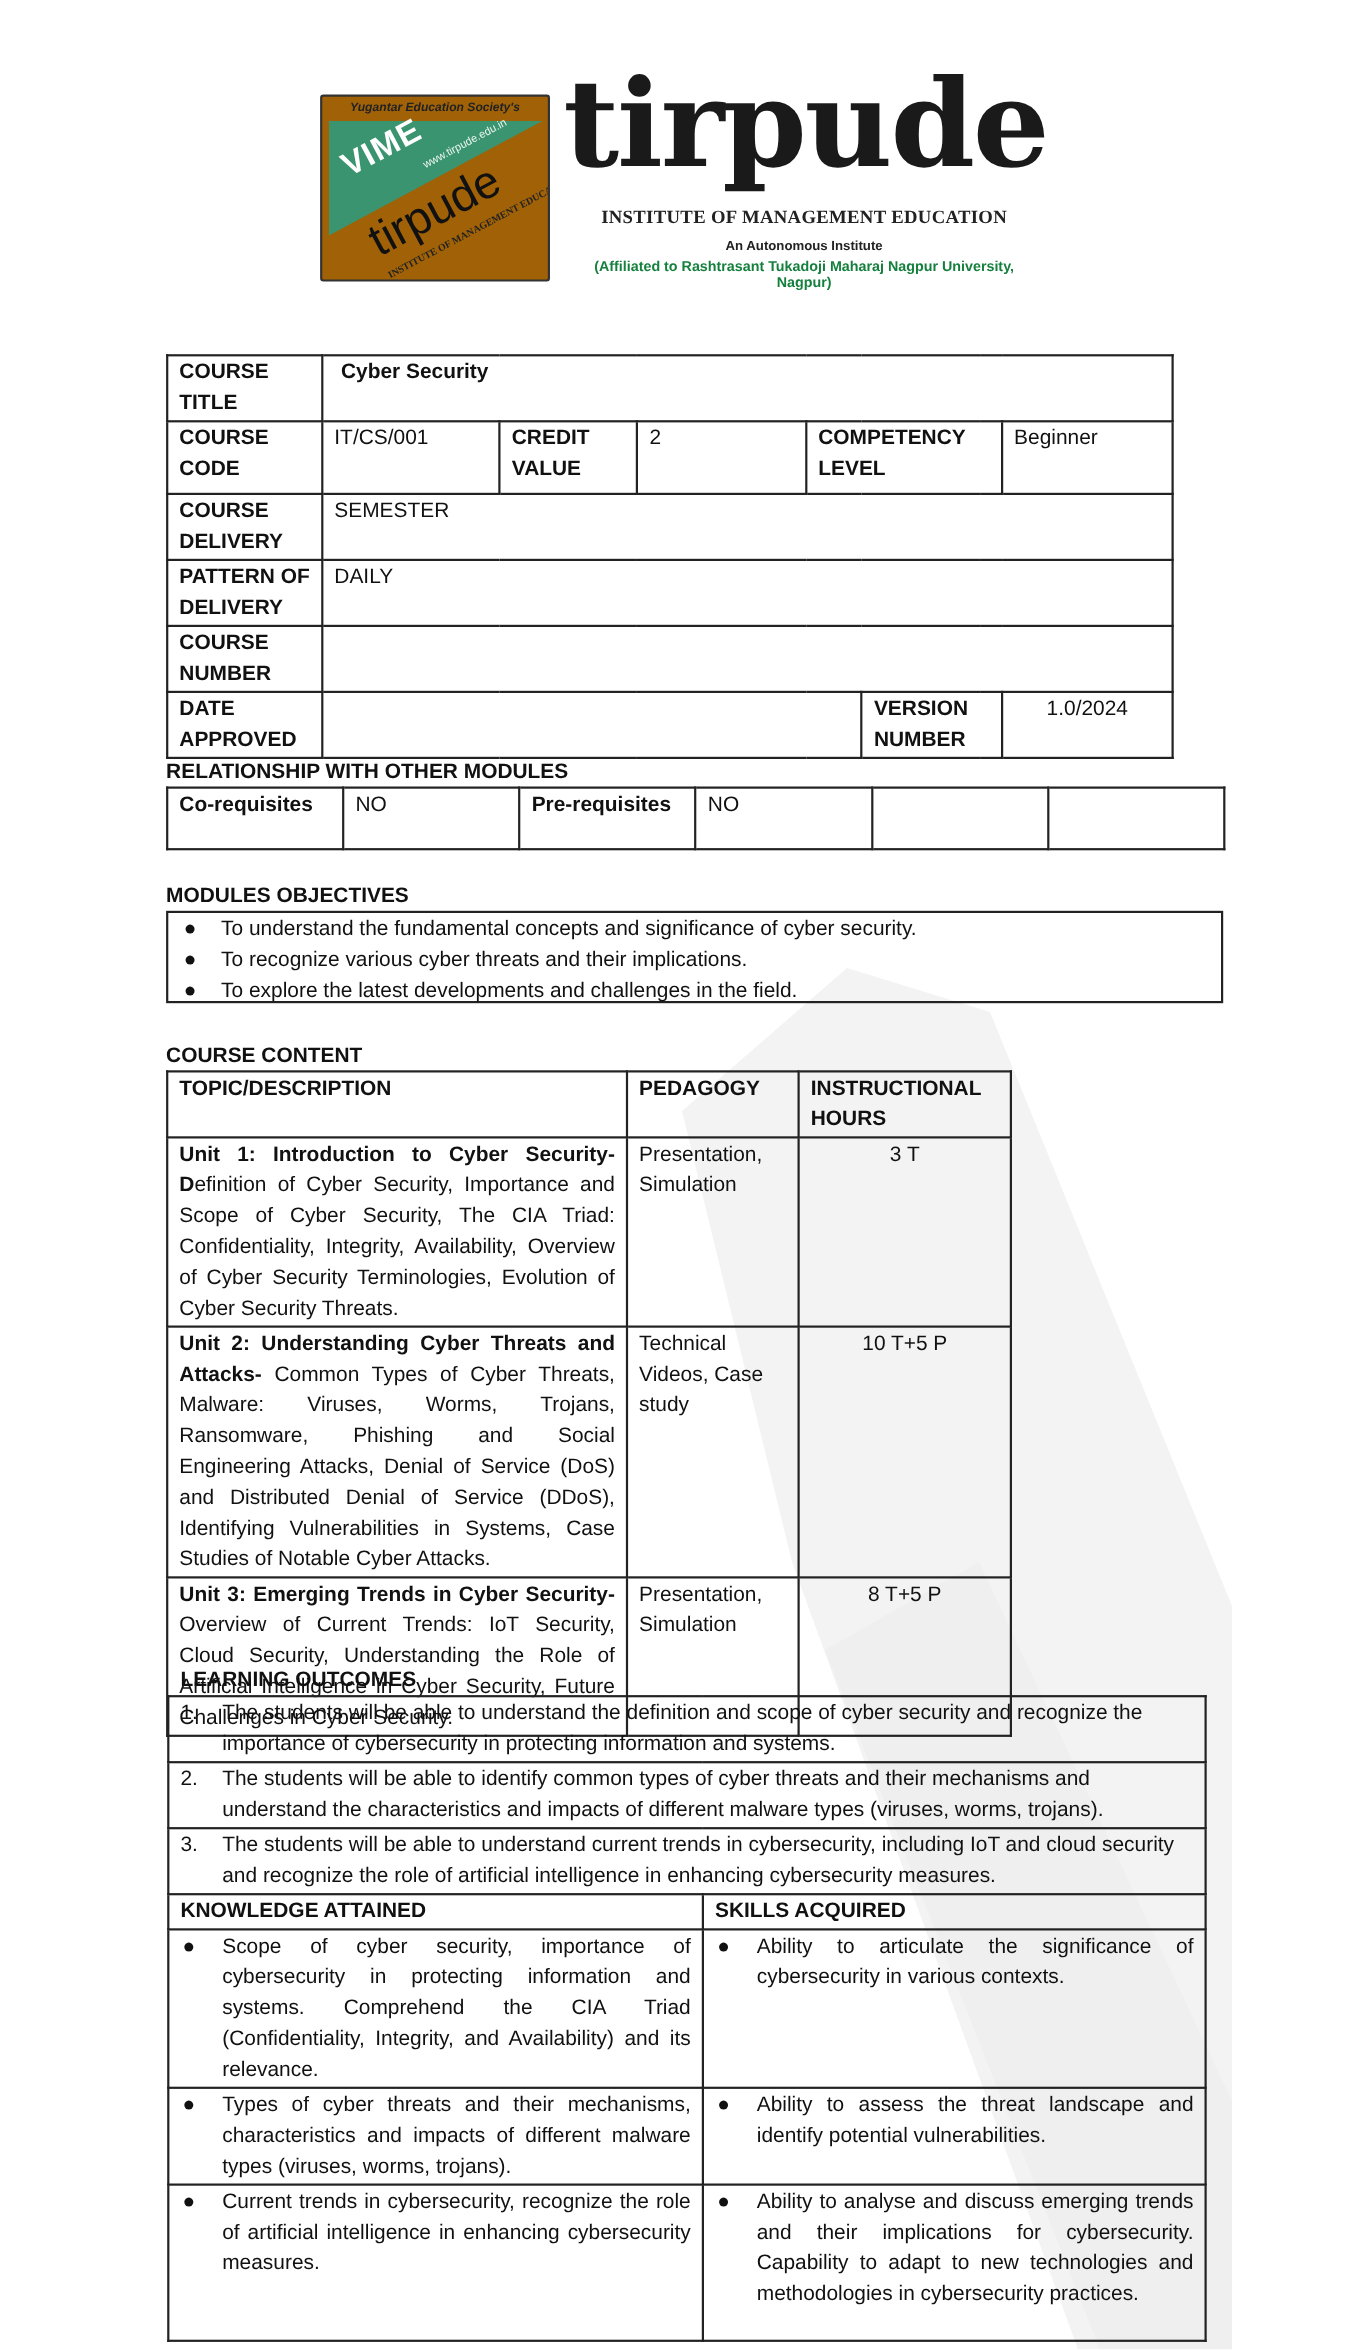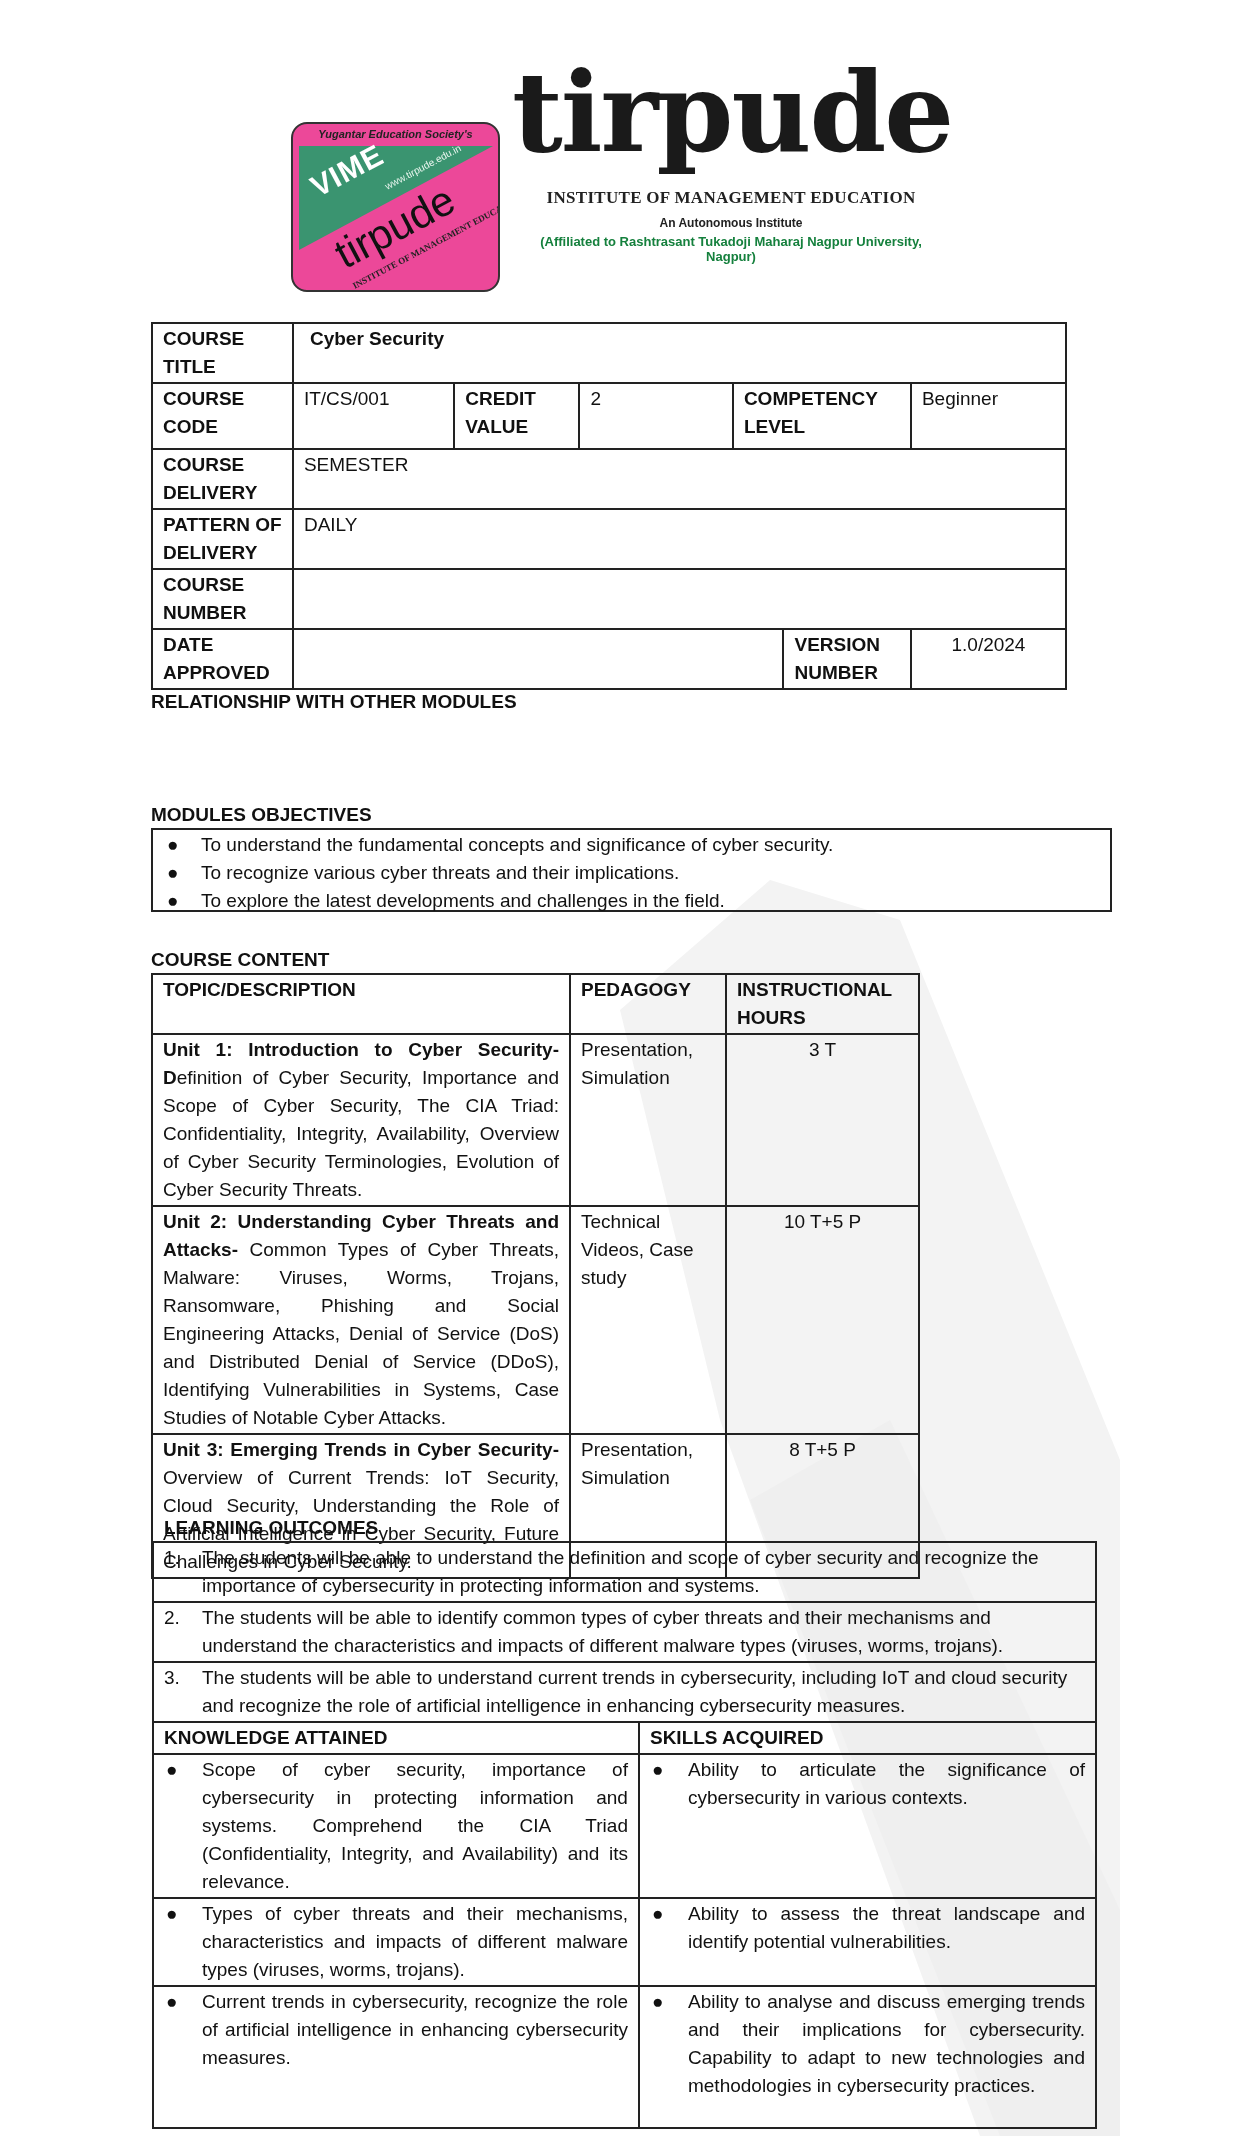--- a/index.html
+++ b/index.html
@@ -18,22 +18,22 @@
       width: 520px; height: 1276px;
       pointer-events: none;
       z-index: 0;
     }
     .page { position: absolute; left: 0; top: 0; width: 1241px; height: 2136px; z-index: 1; }
 
     
     .logo-box {
       position: absolute; left: 291px; top: 86px;
       width: 205px; height: 166px;
-      border: 2px solid #333; border-radius: 16px;
-      background: #ec4899; overflow: hidden; margin-top: 36px;
+      border: 2px solid #333; border-radius: 3px;
+      background: #a16207; overflow: hidden;
     }
     .logo-society {
       position: absolute; left: 0; right: 0; top: 4px;
       text-align: center; font-size: 11px; font-style: italic; font-weight: bold; color: #222;
     }
     .logo-tri {
       position: absolute; left: 6px; top: 22px; width: 194px; height: 104px;
     }
     .logo-vime {
       position: absolute; left: 12px; top: 50px;
@@ -179,20 +179,32 @@
     <tr>
       <td class="b">DATE APPROVED</td>
       <td colspan="4"></td>
       <td class="b" colspan="2">VERSION NUMBER</td>
       <td class="center">1.0/2024</td>
     </tr>
   </tbody>
     </table>
 
   <div class="section-title" style="left:151px; top:690px;">RELATIONSHIP WITH OTHER MODULES</div>
+  <table id="relationship">
+    <tbody>
+        <tr>
+      <td class="b">Co-requisites</td>
+      <td>NO</td>
+      <td class="b">Pre-requisites</td>
+      <td>NO</td>
+      <td></td>
+      <td></td>
+    </tr>
+  </tbody>
+    </table>
 
   <div class="section-title" style="left:151px; top:803px;">MODULES OBJECTIVES</div>
   <div id="objectives">
     <div class="obj-item">
       <span class="bullet">●</span>
       <span>To understand the fundamental concepts and significance of cyber security.</span>
     </div>
     <div class="obj-item">
       <span class="bullet">●</span>
       <span>To recognize various cyber threats and their implications.</span>

